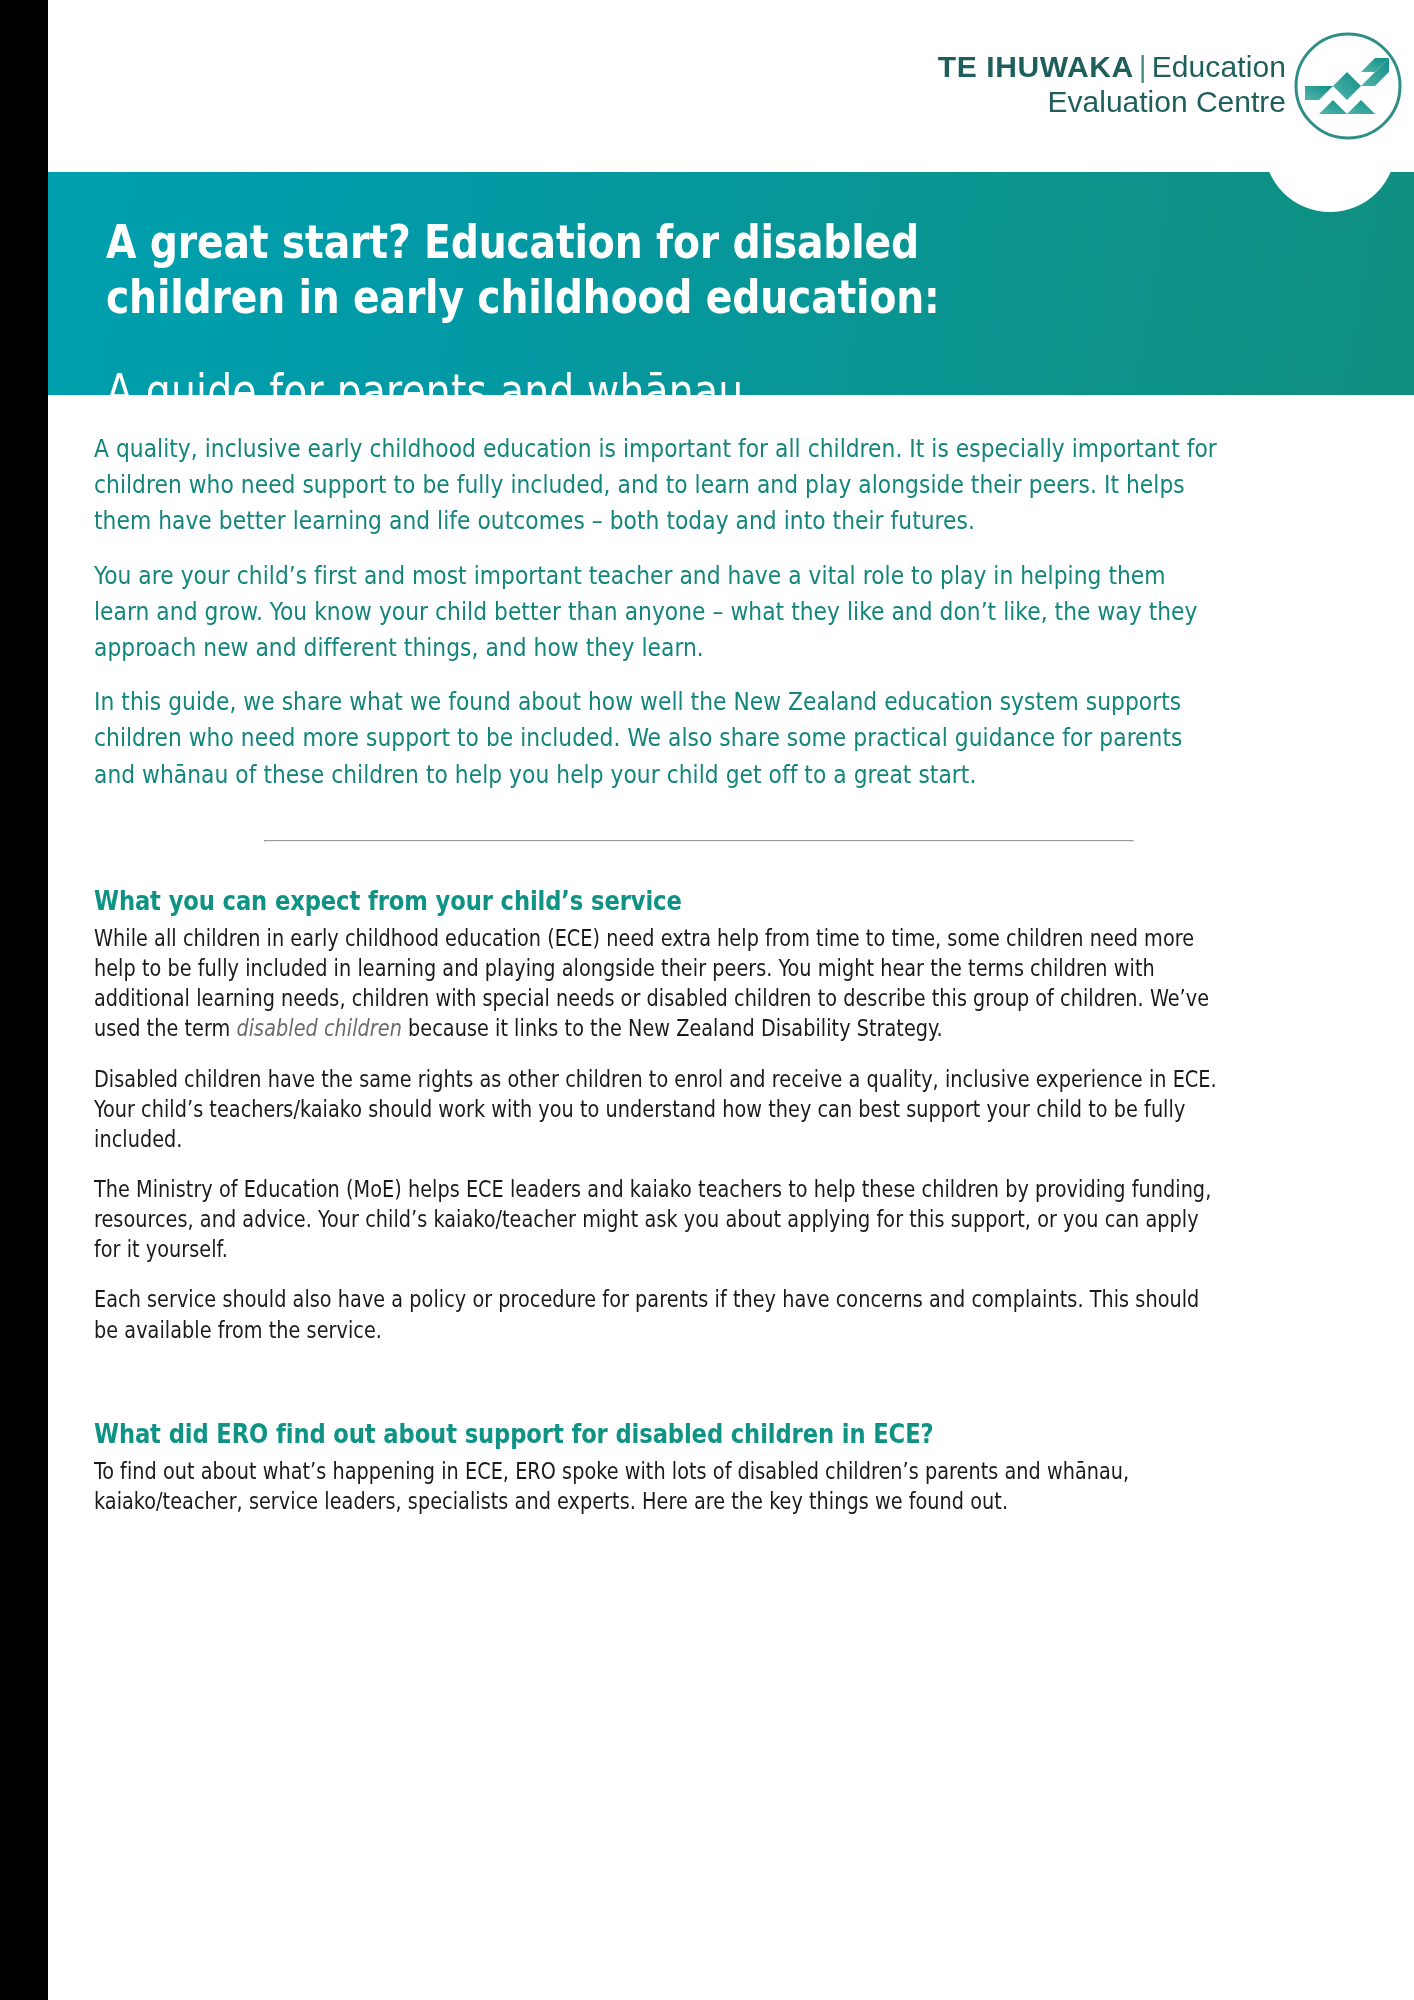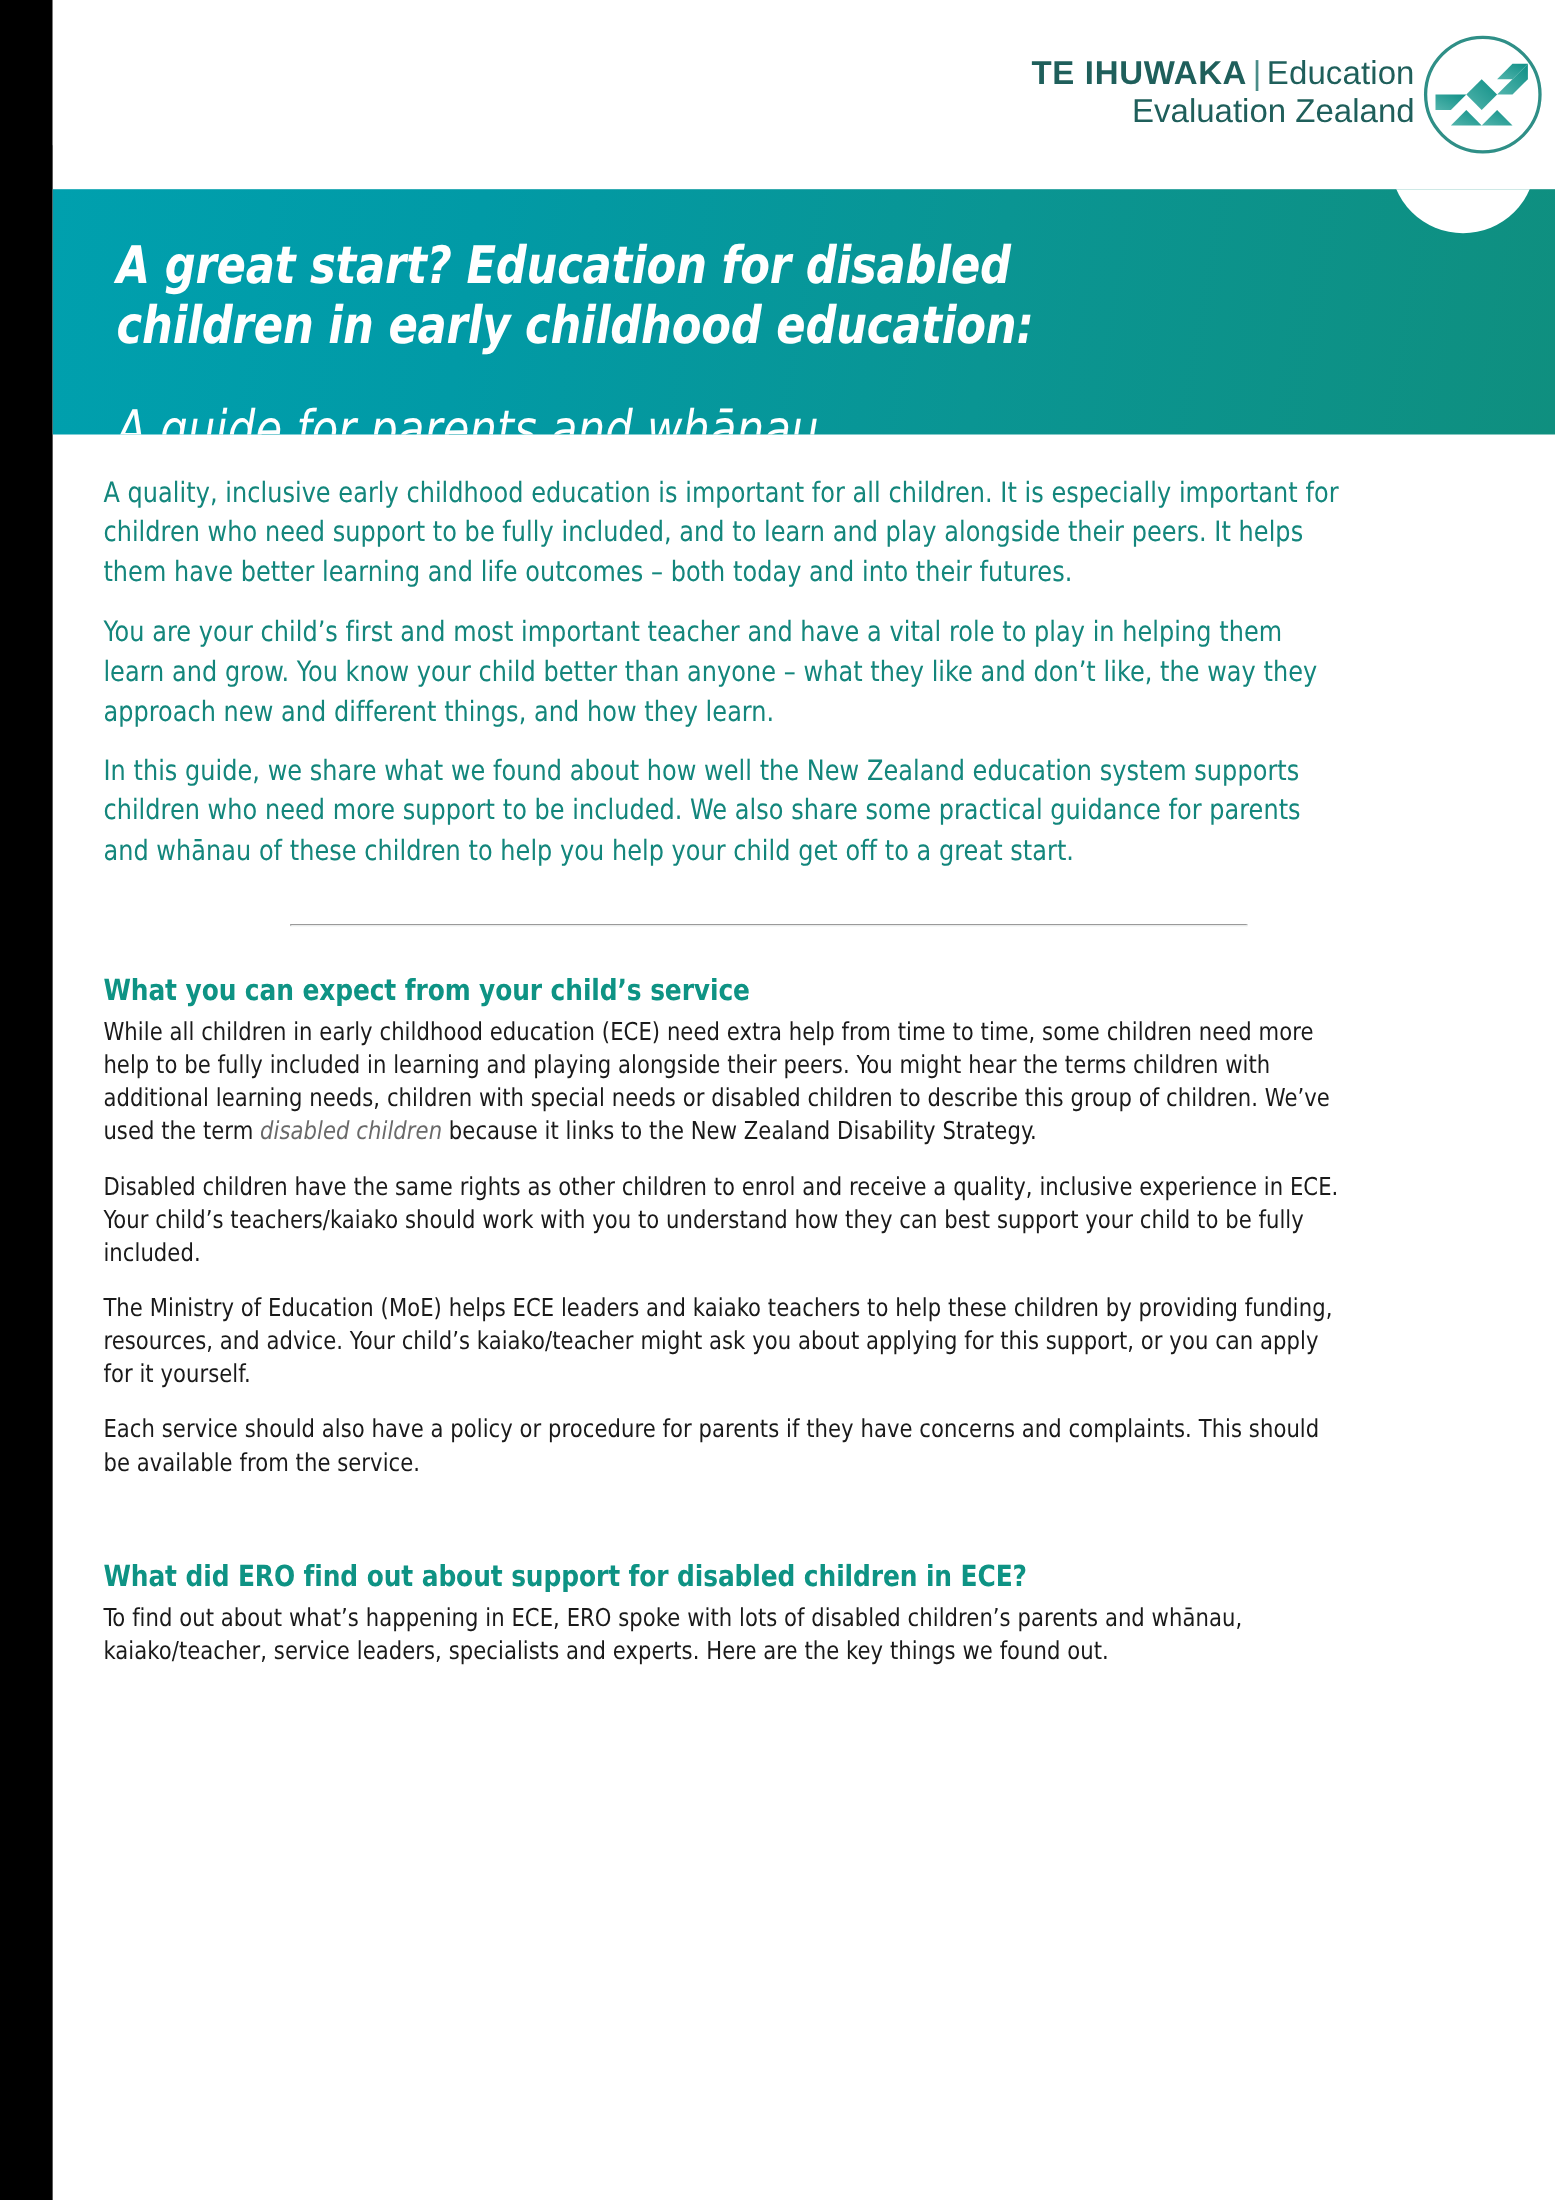--- a/index.html
+++ b/index.html
@@ -87,21 +87,20 @@
     width: 132px; height: 132px;
     border-radius: 50%;
     background: #ffffff;
     right: 18px;
     top: -92px;
   }
   .banner-inner {
     position: absolute;
     left: 58px; top: 12px;
     right: 57px;
-    font-style: italic;
   }
   .banner-title {
     font-family: "DejaVu Sans Condensed", "Liberation Sans Narrow", "Liberation Sans", sans-serif;
     font-weight: 700;
     font-size: 47px;
     line-height: 1.165;
     color: #ffffff;
     letter-spacing: -0.2px;
     transform: scaleX(0.93);
     transform-origin: left top;
@@ -194,21 +193,21 @@
 <body>
 
 <div class="page-edge"></div>
 
 <div class="page">
 
   <header class="masthead">
     <div class="logo-wrap">
       <div class="logo-text">
         <div class="logo-line1"><span class="bold">TE IHUWAKA</span><span class="bar">|</span><span>Education</span></div>
-        <div class="logo-line2">Evaluation Zealand</div>
+        <div class="logo-line2">Evaluation Centre</div>
       </div>
       <div class="logo-mark">
         <svg viewBox="0 0 112 112" width="112" height="112" aria-hidden="true">
           <defs>
             <linearGradient id="gmark" x1="0" y1="1" x2="1" y2="0">
               <stop offset="0" stop-color="#53b5ad"></stop>
               <stop offset="1" stop-color="#0f8f86"></stop>
             </linearGradient>
           </defs>
           <circle cx="56" cy="56" r="52" fill="#ffffff" stroke="#2f8f87" stroke-width="3"></circle>

